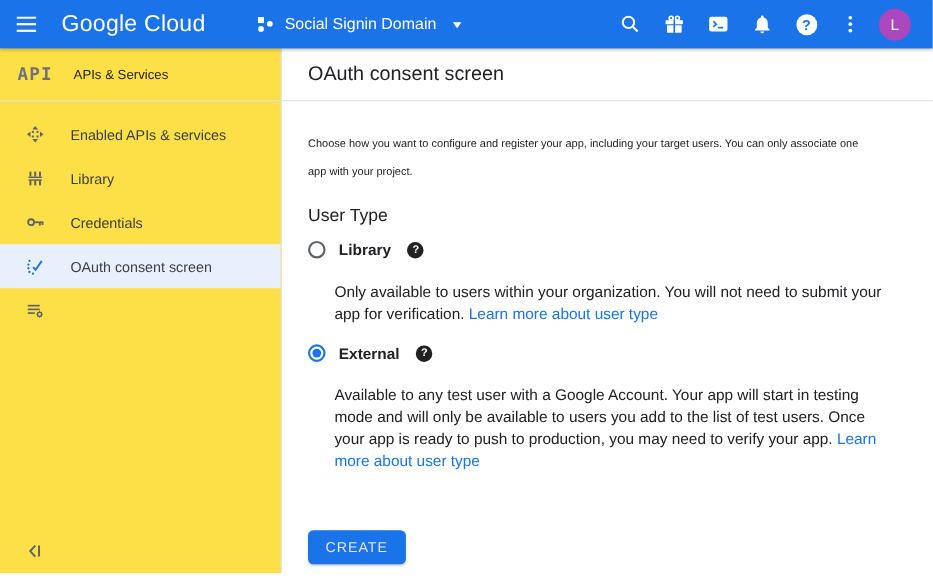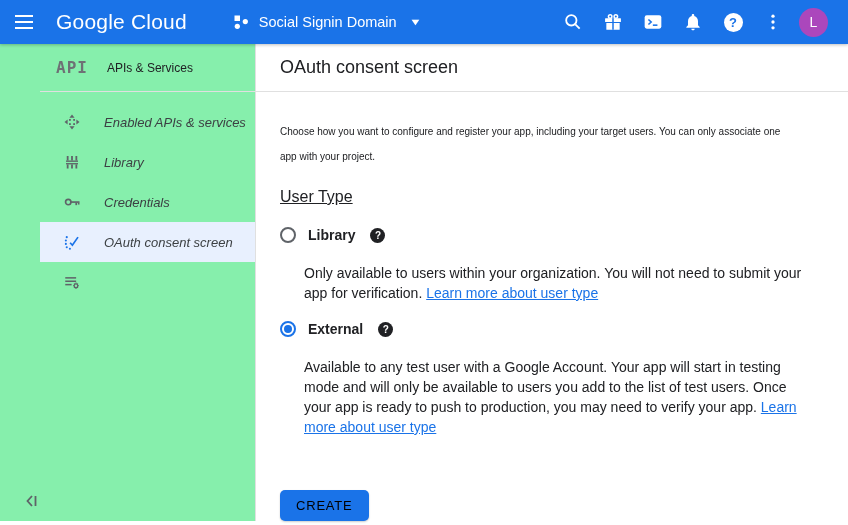--- a/index.html
+++ b/index.html
@@ -29,55 +29,55 @@
   .topbar-right{margin-left:auto;display:flex;align-items:center;padding-right:20px;}
   .tb-btn{width:40px;height:48px;display:flex;align-items:center;justify-content:center;
           background:none;border:none;cursor:pointer;}
   .help-bubble{width:19px;height:19px;border-radius:50%;background:#fff;color:var(--topbar-bg);
                font-size:13px;font-weight:bold;display:flex;align-items:center;justify-content:center;}
   .avatar{width:29px;height:29px;border-radius:50%;background:var(--avatar-bg);color:#fff;
           font-size:14px;display:flex;align-items:center;justify-content:center;margin-left:6px;cursor:pointer;}
 
   
   .page{display:flex;height:477px;}
-  .sidebar{width:256px;flex:0 0 256px;border-right:1px solid var(--divider);position:relative;background:#86efac;padding-left:40px;}
+  .sidebar{width:256px;flex:0 0 256px;border-right:1px solid var(--divider);position:relative;background:#fde047;}
   .sidebar-header{height:48px;display:flex;align-items:center;padding-left:16px;border-bottom:1px solid var(--divider);}
   .api-logo{font-family:"DejaVu Sans Mono",monospace;font-weight:700;font-size:16px;
             letter-spacing:1px;color:#6e7175;}
   .sidebar-title{font-size:12px;color:var(--text-primary);margin-left:19px;}
   .nav{padding-top:10px;}
-  .nav-item{height:40px;display:flex;align-items:center;padding-left:23px;cursor:pointer;font-style:italic;}
+  .nav-item{height:40px;display:flex;align-items:center;padding-left:23px;cursor:pointer;}
   .nav-item.selected{background:var(--selected-bg);}
   .nav-icon{width:18px;height:18px;flex:0 0 18px;display:flex;align-items:center;justify-content:center;}
   .nav-label{font-size:13px;color:var(--text-secondary);margin-left:23px;white-space:nowrap;}
   .collapse-btn{position:absolute;left:22px;bottom:10px;background:none;border:none;cursor:pointer;
                 width:20px;height:20px;display:flex;align-items:center;justify-content:center;}
 
   .main{flex:1;display:flex;flex-direction:column;background:#fff;}
   .main-header{height:48px;flex:0 0 48px;display:flex;align-items:center;padding-left:24px;
                border-bottom:1px solid var(--divider);}
   .main-title{font-size:18px;font-weight:400;color:var(--text-primary);}
   .content{padding:27px 24px 0 24px;}
   .intro{font-size:10px;line-height:25px;max-width:502px;color:var(--text-primary);margin-bottom:19px;}
-  .section-title{font-size:16px;font-weight:400;color:var(--text-primary);margin-bottom:16px;text-decoration:underline;}
+  .section-title{font-size:16px;font-weight:400;color:var(--text-primary);margin-bottom:8px;}
 
   .option-row{display:flex;align-items:center;height:26px;}
   .radio{width:16px;height:16px;border-radius:50%;border:2px solid #5f6368;flex:0 0 16px;
          display:inline-flex;align-items:center;justify-content:center;cursor:pointer;background:#fff;}
   .radio.checked{border-color:var(--accent);}
   .radio.checked::after{content:"";width:8px;height:8px;border-radius:50%;background:var(--accent);}
   .option-label{font-size:14px;font-weight:700;color:var(--text-primary);margin-left:12px;}
   .help-dot{width:15px;height:15px;border-radius:50%;background:#202124;color:#fff;font-size:10px;
             font-weight:bold;display:inline-flex;align-items:center;justify-content:center;margin-left:15px;cursor:pointer;}
   .option-desc{font-size:14px;line-height:20px;max-width:502px;color:var(--text-primary);
                margin:15px 0 13px 24px;}
-  .option-desc a{color:var(--link);text-decoration:underline;cursor:pointer;}
+  .option-desc a{color:var(--link);cursor:pointer;}
   .option-block + .option-block{margin-top:2px;}
 
-  .create-btn{margin-top:40px;background:var(--accent);color:#000000;border:none;border-radius:5px;
+  .create-btn{margin-top:40px;background:var(--accent);color:#e5e5e5;border:none;border-radius:5px;
               font-family:"Liberation Sans",sans-serif;font-size:13px;font-weight:500;letter-spacing:.8px;
               padding:8px 16px;cursor:pointer;box-shadow:0 1px 2px rgba(0,0,0,.2);}
   svg{display:block;}
 </style>
 </head>
 <body>
 
 <header class="topbar">
   <button class="hamburger">
     <span>

